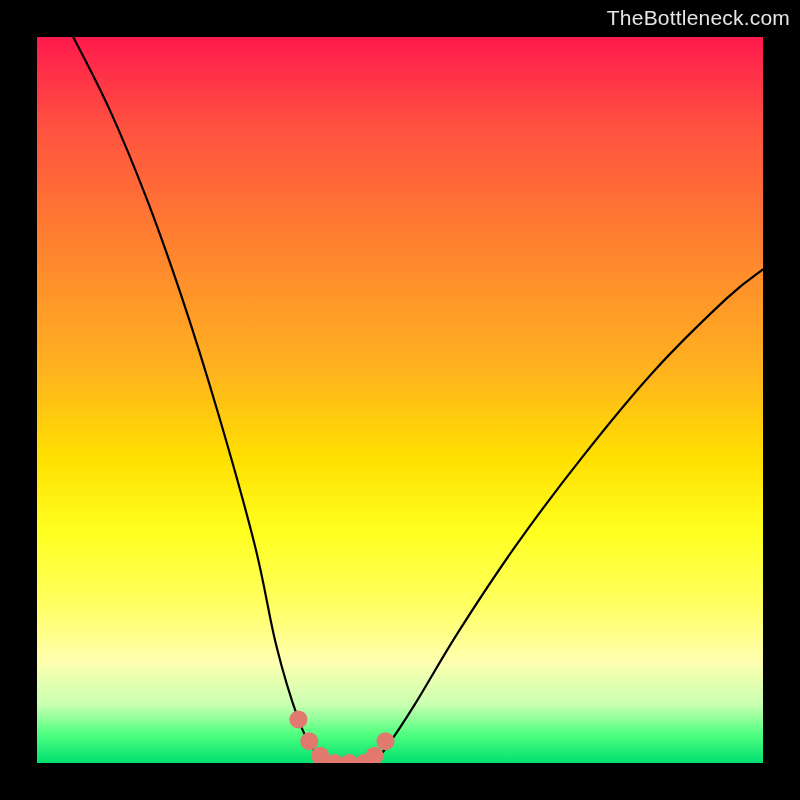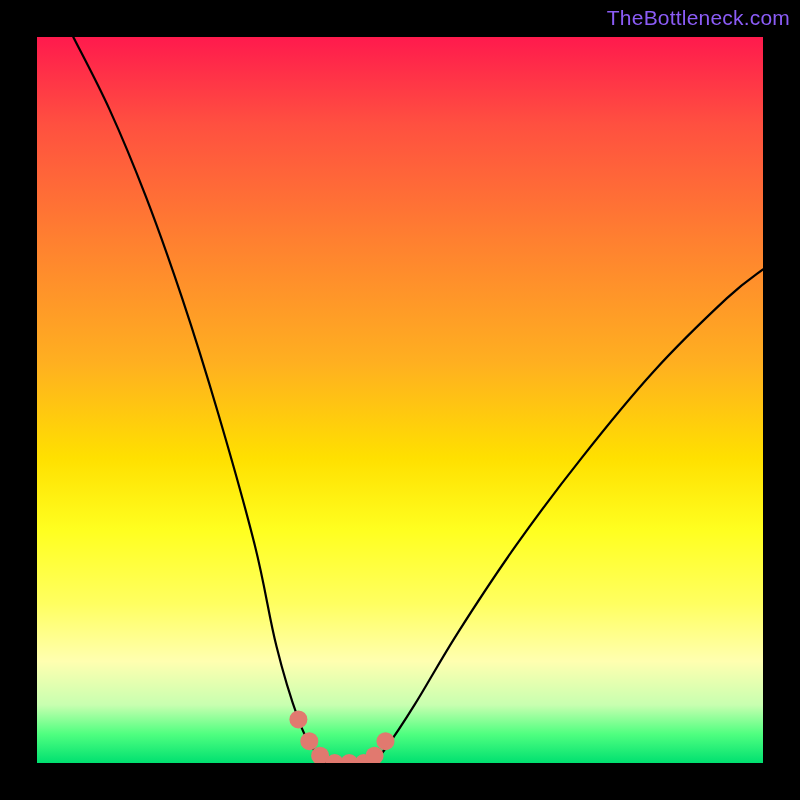--- a/index.html
+++ b/index.html
@@ -36,21 +36,21 @@
       #ffffb0 86%,
       #c8ffb0 92%,
       #50ff80 96%,
       #00e070 100%
     );
   }
   .watermark {
     position: absolute;
     top: 6px;
     right: 10px;
-    color: #8b5cf6;
+    color: #e5e5e5;
     font-size: 21px;
     font-weight: 500;
     letter-spacing: 0.2px;
   }
   svg.curve {
     position: absolute;
     left: 0;
     top: 0;
     width: 726px;
     height: 726px;

